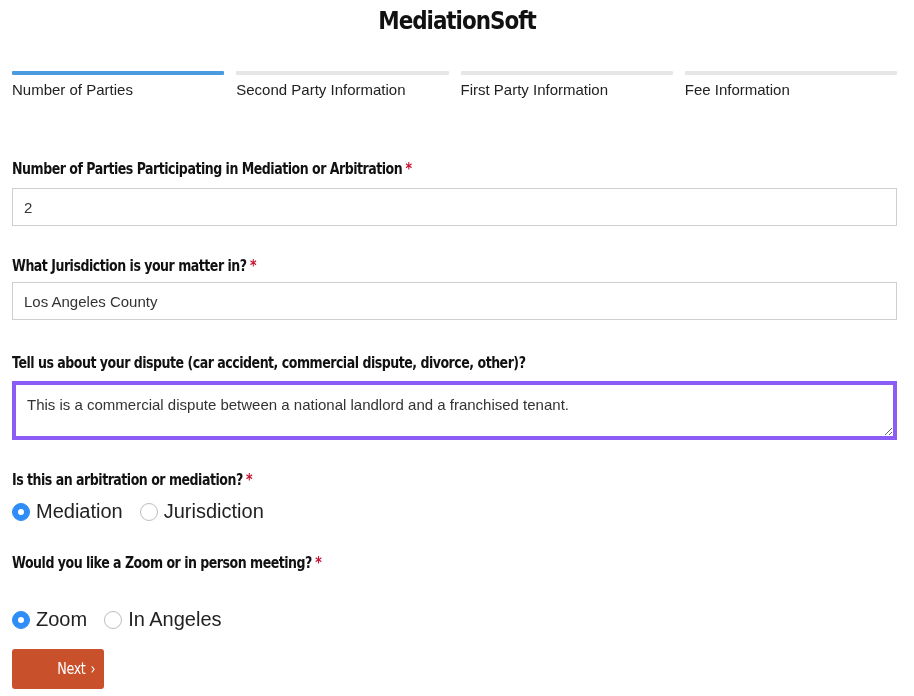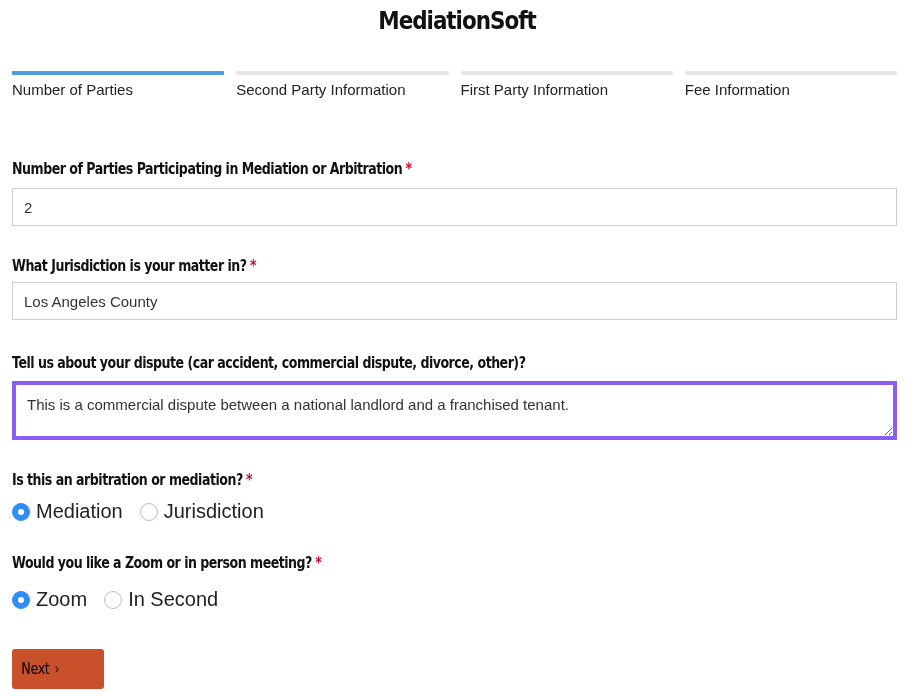--- a/index.html
+++ b/index.html
@@ -67,22 +67,22 @@
       margin-right: 6px; position: relative;
     }
     .radio-circle.checked { background: #2f8ef5; border-color: #2f8ef5; }
     .radio-circle.checked::after {
       content: ""; position: absolute; left: 5px; top: 5px;
       width: 6px; height: 6px; border-radius: 50%; background: #fff;
     }
     .next-button {
       position: absolute; left: 12px; top: 649px; width: 92px; height: 40px;
       background: #c8502a; border: none; border-radius: 3px;
-      color: #000000; cursor: pointer;
-      display: flex; align-items: center; justify-content: flex-start;
+      color: #ffffff; cursor: pointer;
+      display: flex; align-items: center; justify-content: flex-end;
       font-family: "DejaVu Sans", sans-serif; font-size: 15px;
     }
     .next-inner { display: inline-block; transform: scaleX(0.85); letter-spacing: -0.5px; }
     .chev { margin-left: 6px; font-size: 15px; }
   </style>
 </head>
 <body>
 
 <div class="app-title">MediationSoft</div>
 
@@ -128,28 +128,28 @@
   </label>
   <label class="radio-option">
     <span class="radio-circle"></span>
     <span>Jurisdiction</span>
   </label>
 </div>
 
 <div class="field-label" style="top:553px;">
   <span>Would you like a Zoom or in person meeting?</span><span class="req">*</span>
 </div>
-<div class="radio-group" style="top:588px;">
+<div class="radio-group" style="top:608px;">
   <label class="radio-option">
     <span class="radio-circle checked"></span>
     <span>Zoom</span>
   </label>
   <label class="radio-option">
     <span class="radio-circle"></span>
-    <span>In Second</span>
+    <span>In Angeles</span>
   </label>
 </div>
 
 <button class="next-button">
   <span class="next-inner">
     <span>Next</span><span class="chev">›</span>
   </span>
 </button>
 
 </body></html>

